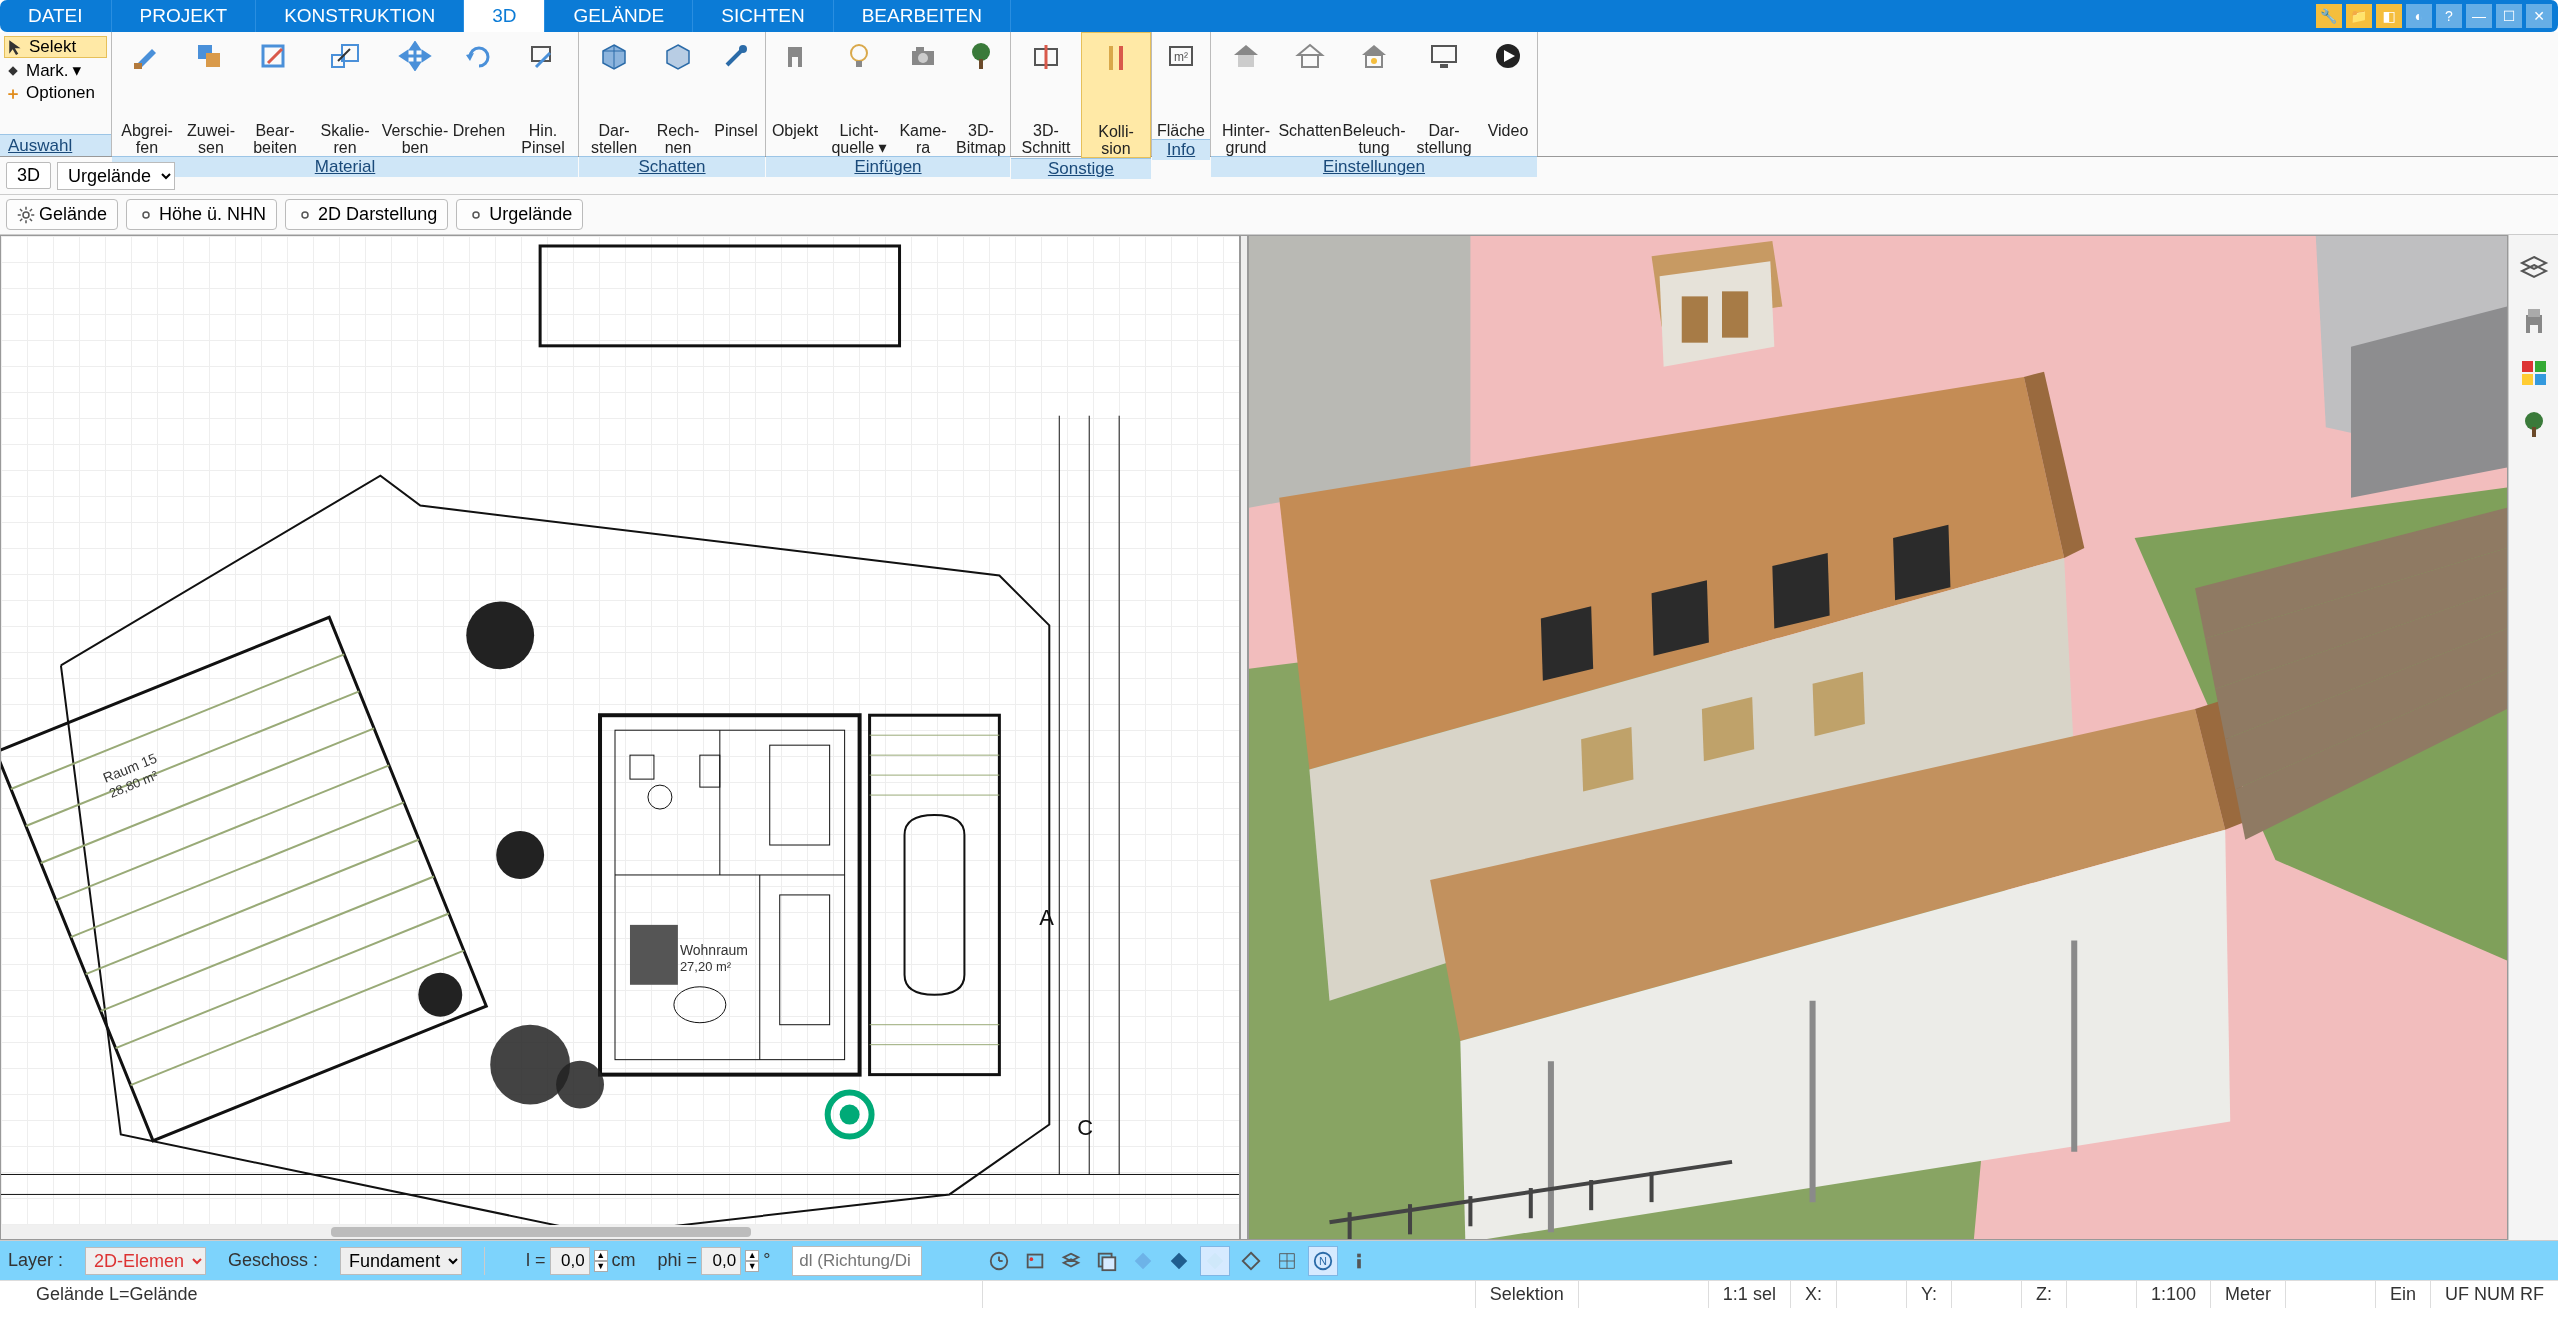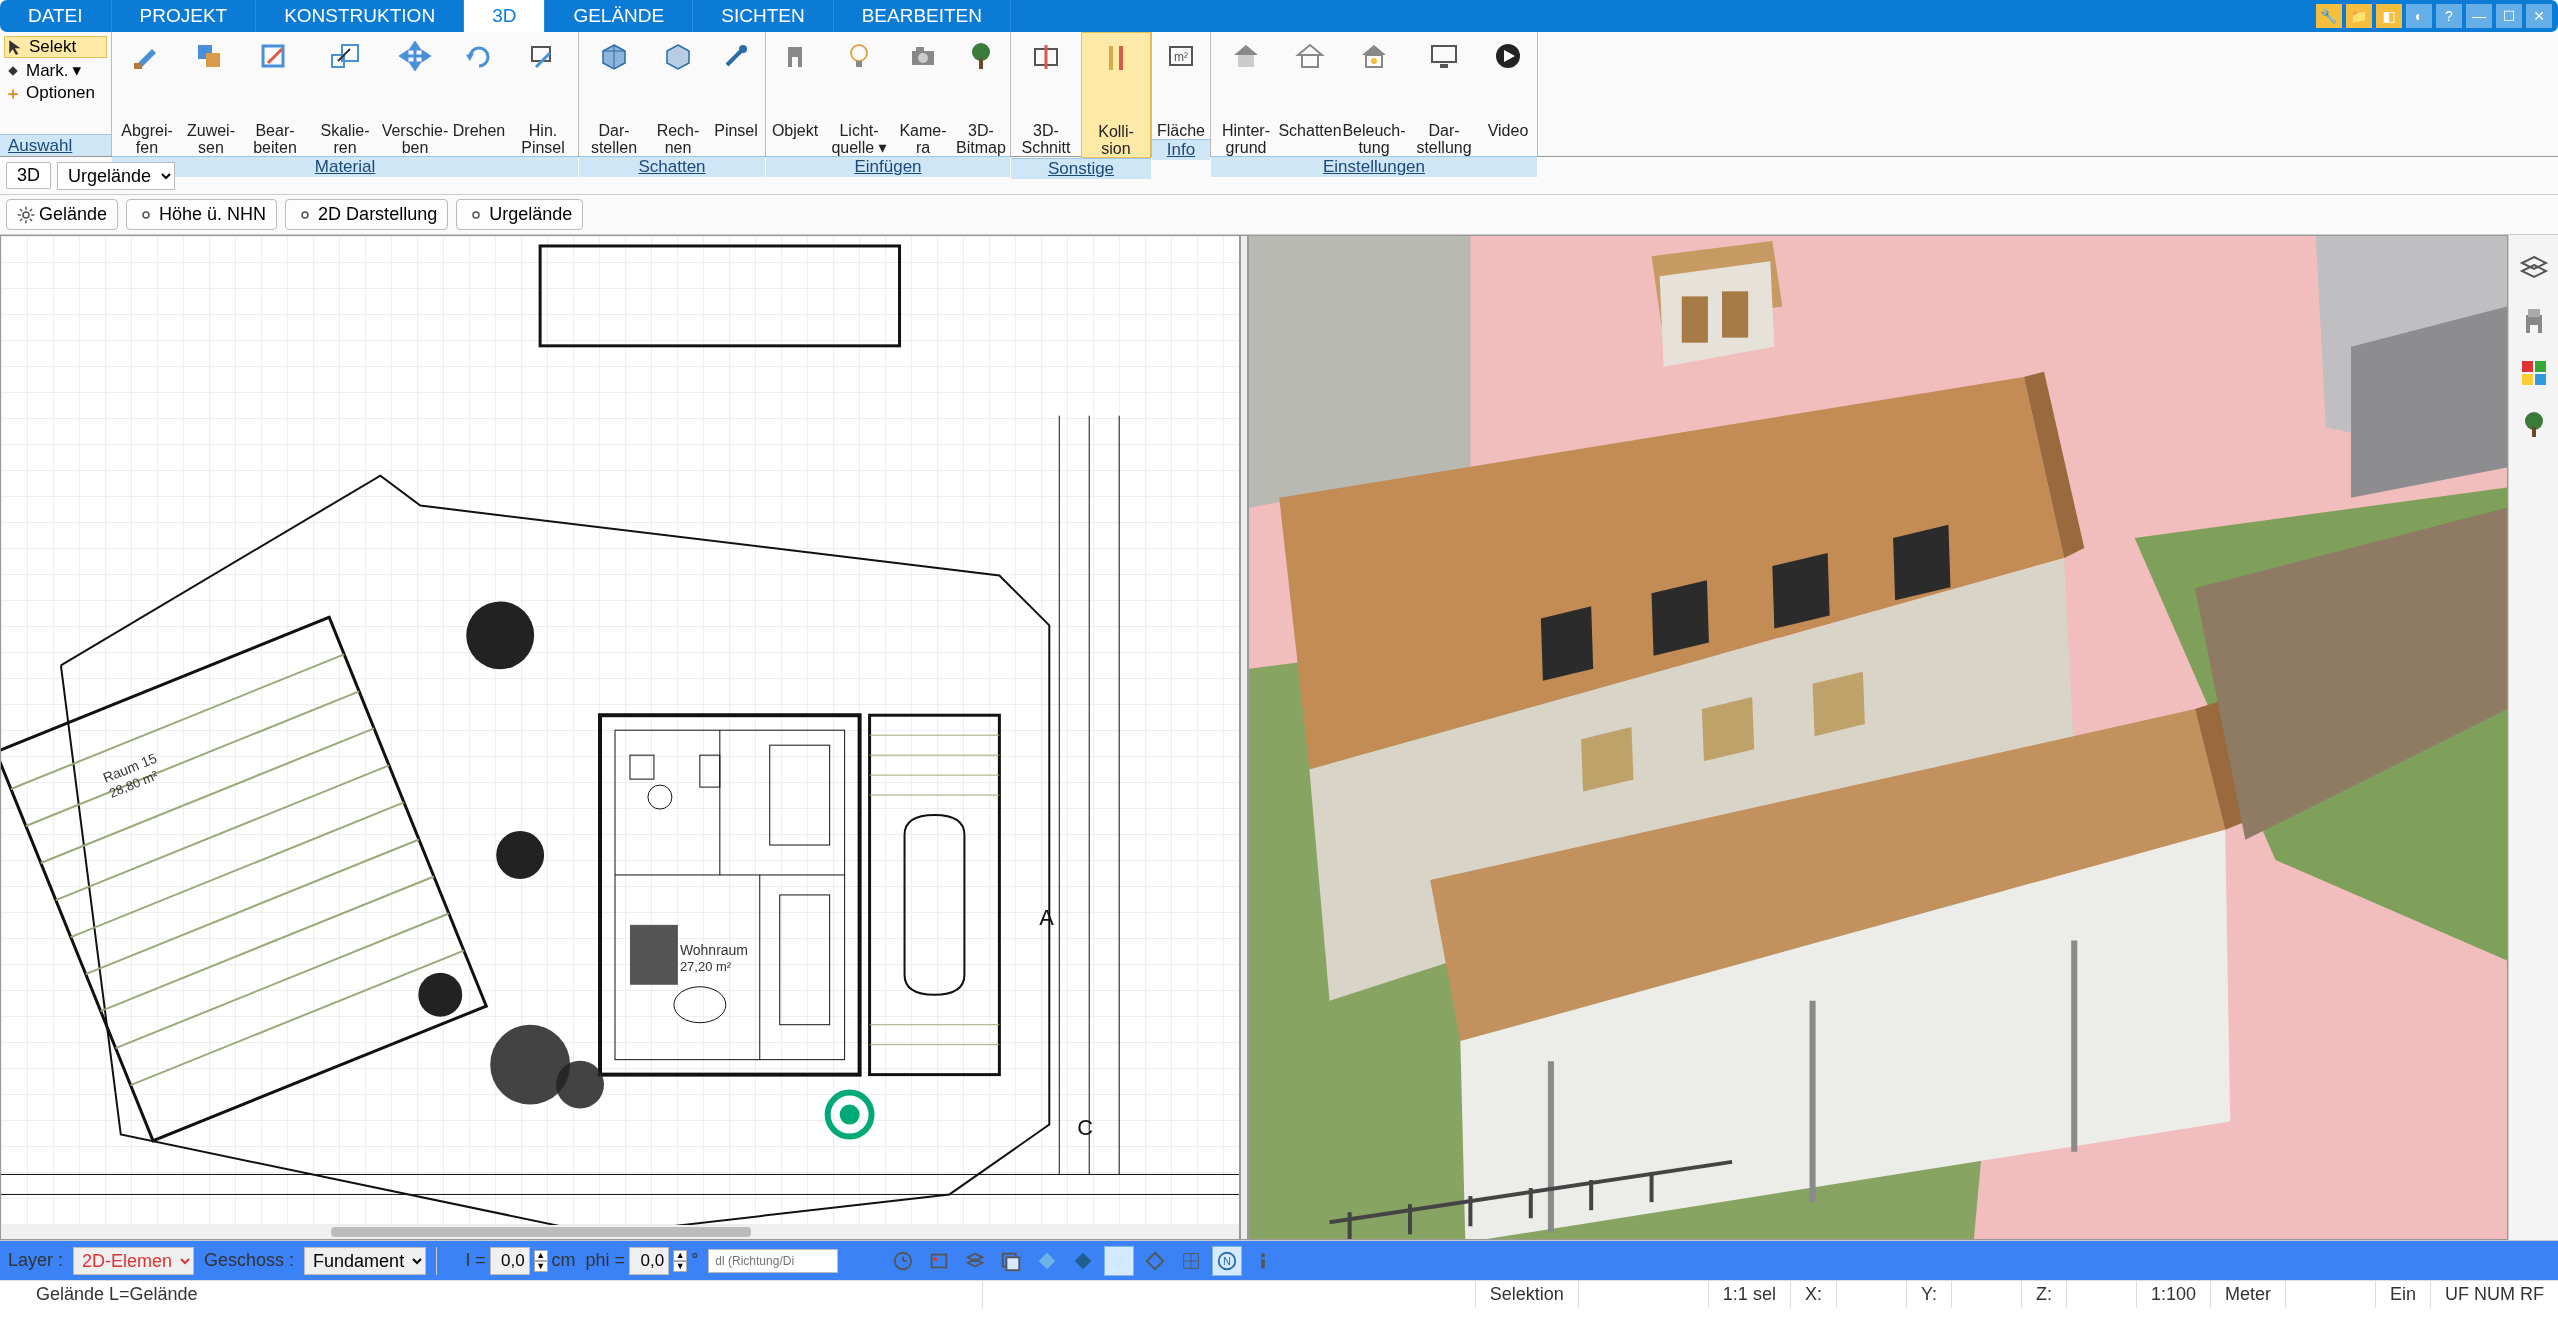--- a/index.html
+++ b/index.html
@@ -55,28 +55,28 @@
   linear-gradient(90deg, #eee 1px, transparent 1px);
   background-size: 26px 26px; }
 .plan-svg { position: absolute; inset: 0; }
 .plan-scroll { position: absolute; bottom: 0; left: 0; right: 0; height: 14px; background: #f0f0f0; }
 .plan-scroll .thumb { position: absolute; left: 330px; width: 420px; top: 2px; bottom: 2px; background: #bcbcbc; border-radius: 4px; }
 
 
 .render svg { position: absolute; inset: 0; }
 
 
-.bottombar { height: 40px; display: flex; align-items: center; background: #3b82f6; border-top: 1px solid #ccc; padding: 0 8px; font-size: 18px; gap: 10px; }
+.bottombar { height: 40px; display: flex; align-items: center; background: #7dd3fc; border-top: 1px solid #ccc; padding: 0 8px; font-size: 18px; gap: 22px; }
 .bottombar select { font-size: 18px; border: 1px solid #bbb; padding: 2px 4px; }
 .bottombar .lbl { color: #333; }
 .bottombar .numfield { display: flex; align-items: center; gap: 4px; }
 .bottombar .numfield input { width: 40px; text-align: right; background: #f0f0f0; border: 1px solid #bbb; padding: 3px 4px; font-size: 17px; }
 .bottombar .spin { display: flex; flex-direction: column; }
 .bottombar .spin span { width: 14px; height: 11px; border: 1px solid #aaa; font-size: 9px; display: flex; align-items: center; justify-content: center; background: #fff; cursor: pointer; }
-.bottombar input.longfield { width: 130px; border: 1px solid #bbb; padding: 4px 6px; font-size: 12px; }
+.bottombar input.longfield { width: 130px; border: 1px solid #bbb; padding: 4px 6px; font-size: 17px; }
 .bottombar .iconstrip { display: flex; gap: 6px; margin-left: 40px; }
 .bottombar .iconstrip .tico { width: 30px; height: 30px; border: 1px solid transparent; display: flex; align-items: center; justify-content: center; cursor: pointer; }
 .bottombar .iconstrip .tico.active { background: #d6eaff; border-color: #7fb6e5; }
 
 
 .statusbar { height: 28px; display: flex; align-items: center; background: #fff; border-top: 1px solid #ddd; font-size: 18px; color: #333; padding-left: 22px; }
 .statusbar .cell { padding: 0 14px; border-left: 1px solid #ddd; height: 100%; display: flex; align-items: center; }
 .statusbar .cell:first-child { border-left: none; flex: 0 0 960px; }
 .statusbar .flex { flex: 1; }
 

